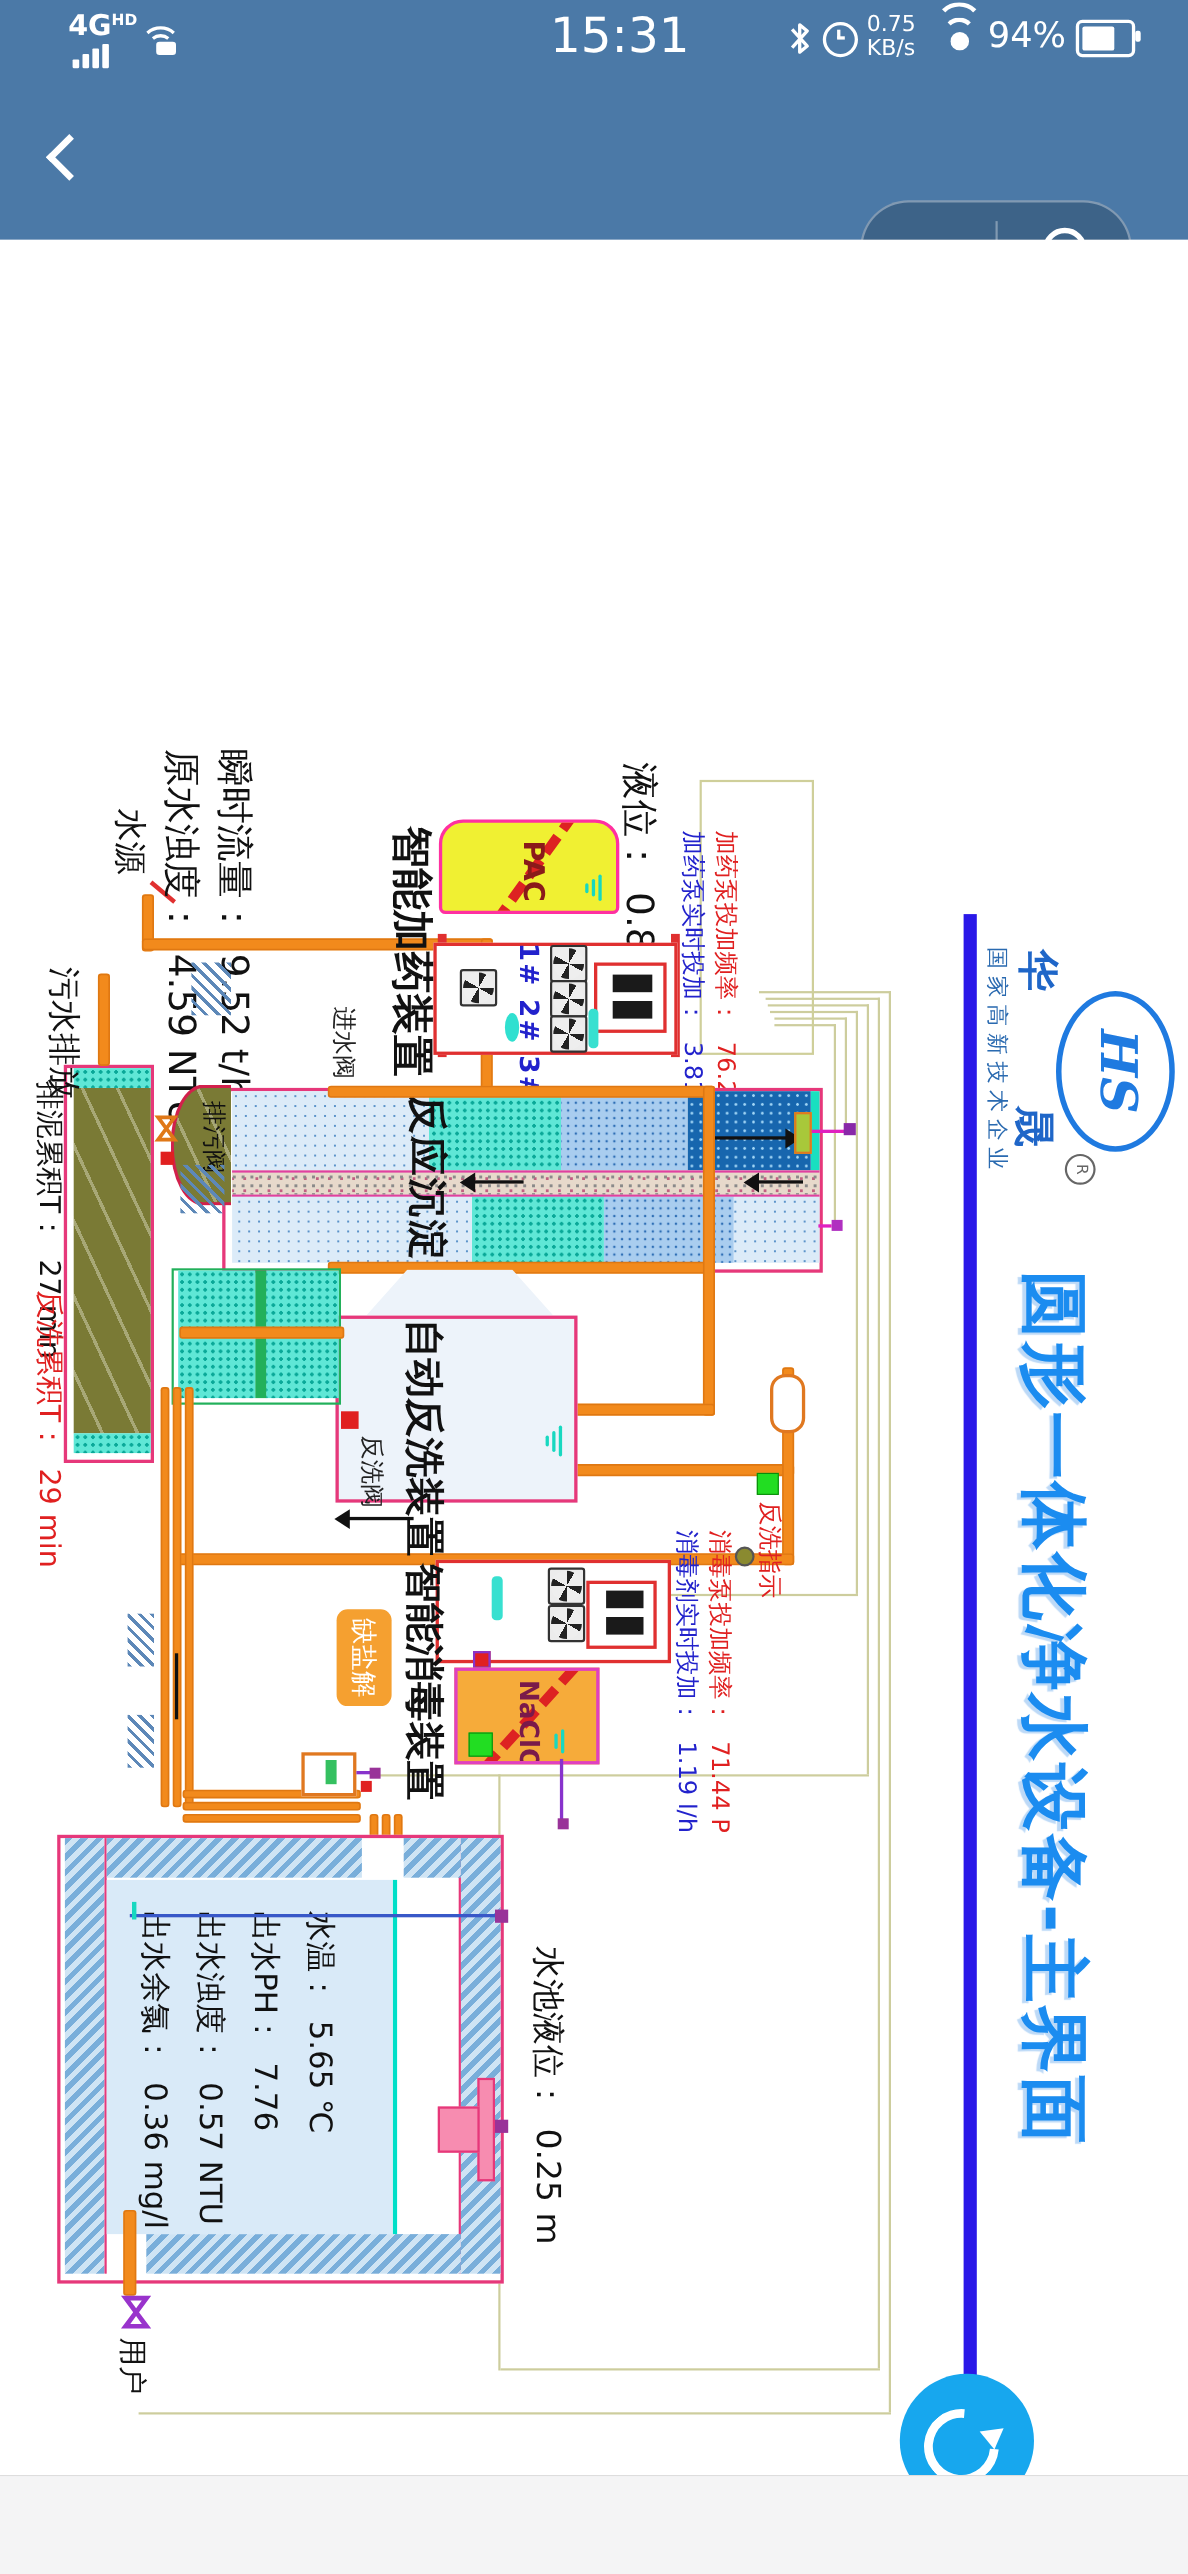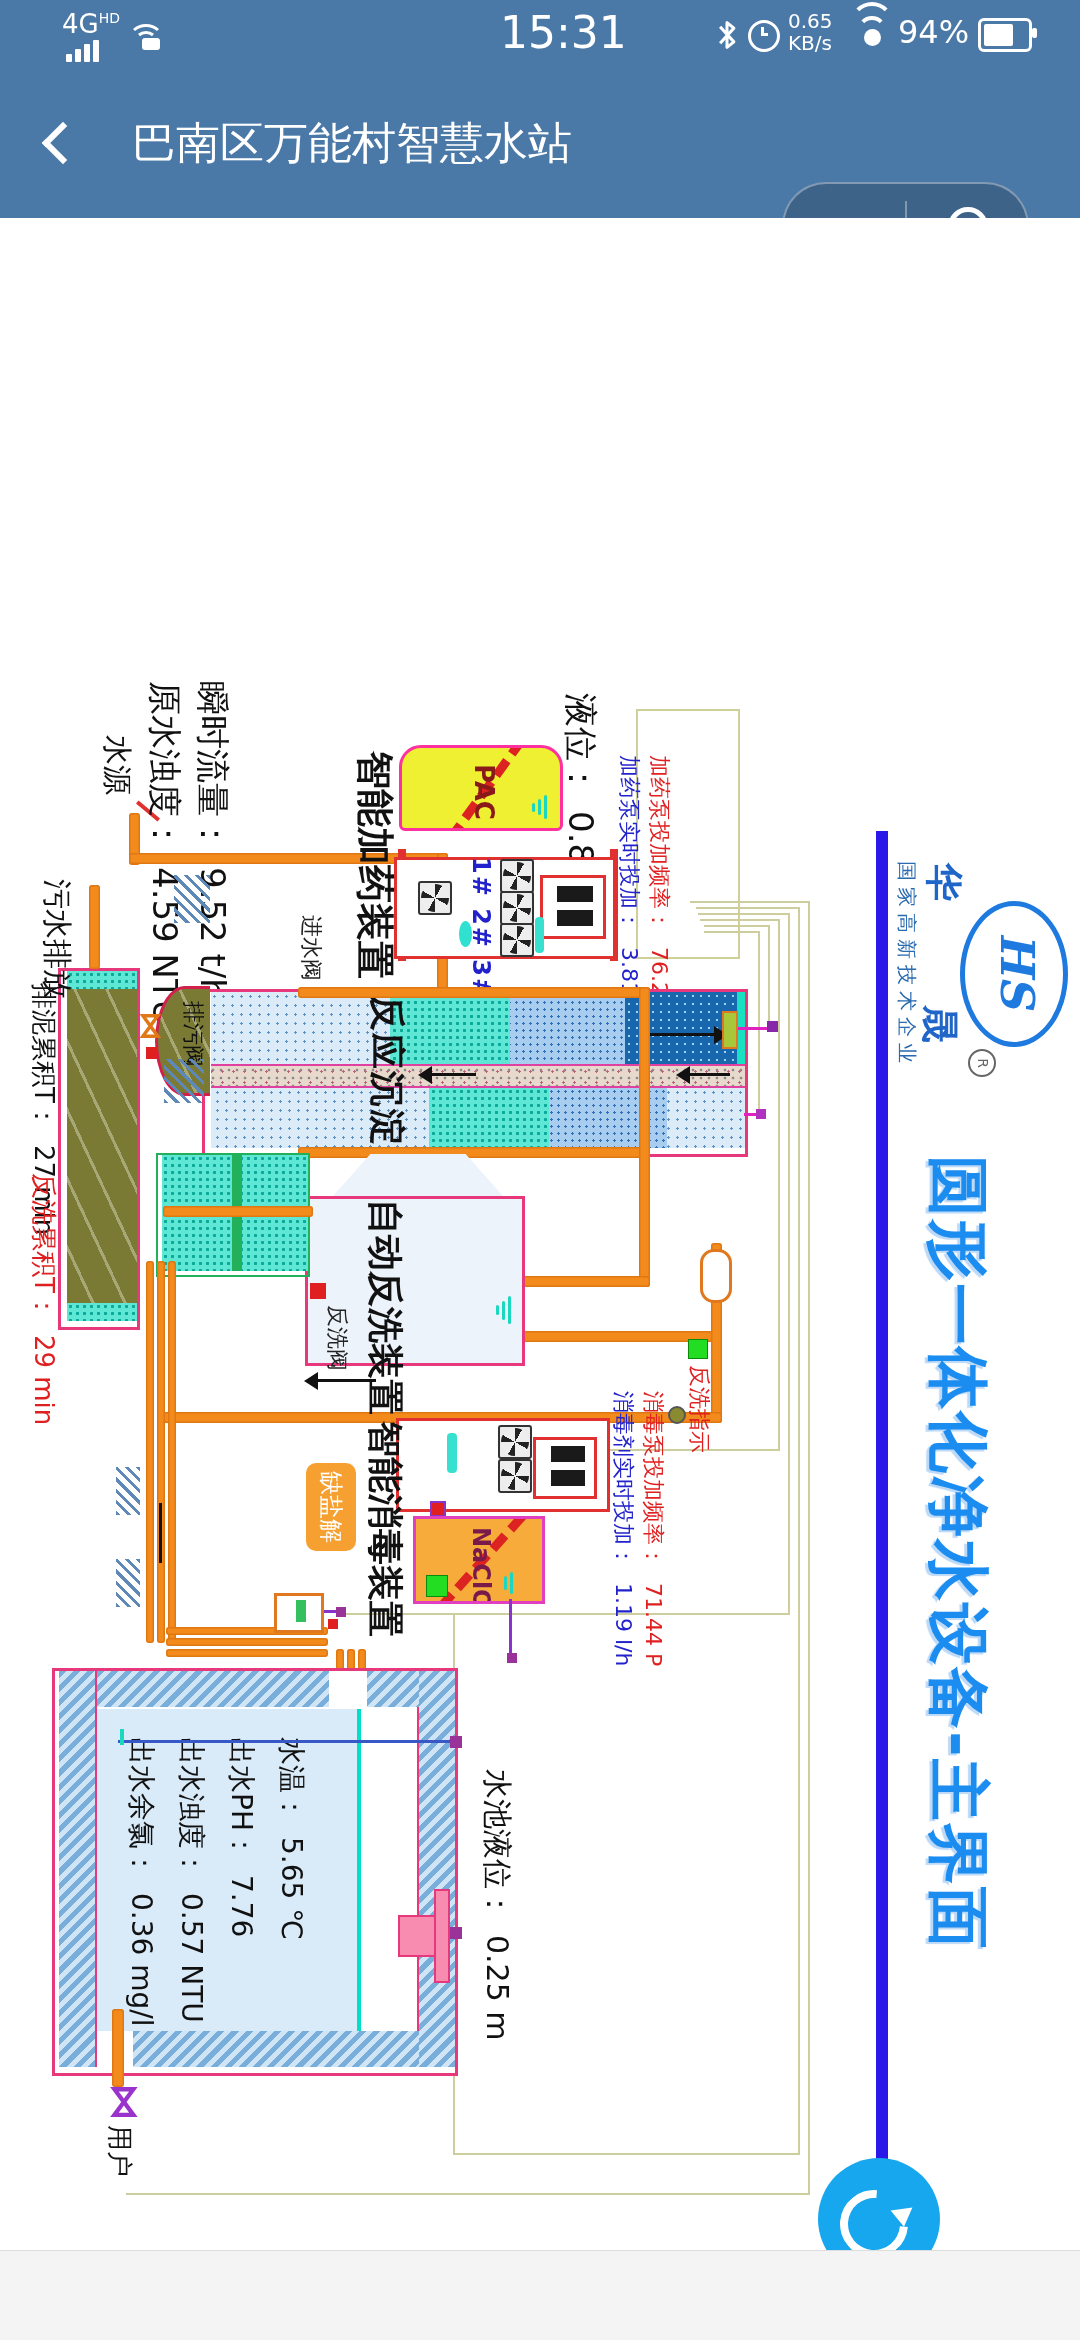--- a/index.html
+++ b/index.html
@@ -53,51 +53,50 @@
   .ripple i{display:block;height:3px;background:#18d8c0;border-radius:2px;margin:3px auto;}
   .lblred{color:#e02020;} .lblblue{color:#2222cc;}
   .pairval{margin-left:16px;}
   .ref-ic{position:absolute;left:32px;top:32px;width:52px;height:52px;border:8px solid #fff;border-top-color:transparent;border-radius:50%;transform:rotate(-40deg);}
   .ref-ic:after{content:"";position:absolute;right:-7px;top:-8px;width:0;height:0;border:11px solid transparent;border-left:18px solid #fff;transform:rotate(32deg);}
 </style>
 </head>
 <body>
 
 <div id="statusbar" class="abs">
-  <div class="t" style="left:62px;top:10px;font-size:26px;font-weight:normal;"><span>4G</span><sup style="font-size:14px;">HD</sup></div>
+  <div class="t" style="left:62px;top:10px;font-size:26px;font-weight:bold;"><span>4G</span><sup style="font-size:14px;">HD</sup></div>
   <div class="sigbars abs" style="left:66px;top:40px;"><i style="height:8px;"></i><i style="height:13px;"></i><i style="height:18px;"></i><i style="height:22px;"></i></div>
   <svg class="abs" style="left:128px;top:14px;" width="44" height="40" viewBox="0 0 44 40">
     <path d="M6 16 A18 18 0 0 1 30 16" stroke="#fff" stroke-width="3" fill="none"></path>
     <path d="M11 21 A11 11 0 0 1 25 21" stroke="#fff" stroke-width="3" fill="none"></path>
     <rect x="14" y="24" width="18" height="12" rx="3" fill="#fff"></rect>
   </svg>
   <div class="t" style="left:500px;top:8px;font-size:44px;font-weight:500;">15:31</div>
   <svg class="abs" style="left:716px;top:18px;" width="22" height="34" viewBox="0 0 16 24">
     <path d="M3 6 L13 17 L8 21 L8 3 L13 7 L3 18" stroke="#fff" stroke-width="2.2" fill="none" stroke-linejoin="round"></path>
   </svg>
   <div class="clockic" style="left:748px;top:20px;">
       <i></i>
       <u></u>
     </div>
-  <div class="t" style="left:788px;top:10px;font-size:20px;line-height:1.1;"><span>0.65</span><br><span>KB/s</span></div>
+  <div class="t" style="left:788px;top:10px;font-size:20px;line-height:1.1;"><span>0.75</span><br><span>KB/s</span></div>
   <div class="wifi" style="left:850px;top:18px;">
     <b style="width:36px;height:36px;margin-left:-18px;"></b>
       <b style="width:22px;height:22px;margin-left:-11px;"></b>
       <b style="width:9px;height:9px;margin-left:-4px;border-top-color:#fff;background:#fff;border-radius:50%;"></b>
   </div>
   <div class="t" style="left:898px;top:14px;font-size:32px;">94%</div>
   <div class="battery" style="left:978px;top:18px;">
       <i></i>
       <u></u>
     </div>
 </div>
 
 <div id="navbar" class="abs">
   <div class="chev" style="left:48px;top:58px;"></div>
-  <div class="t" style="left:132px;top:48px;font-size:44px;">巴南区万能村智慧水站</div>
   <div class="capsule">
     <div style="flex:1;text-align:center;"><span class="dot"></span><span class="dot"></span><span class="dot"></span></div>
     <div class="cap-div"></div>
     <div style="flex:1;display:flex;justify-content:center;">
         <span class="ring">
           <i></i>
         </span>
       </div>
   </div>
 </div>

